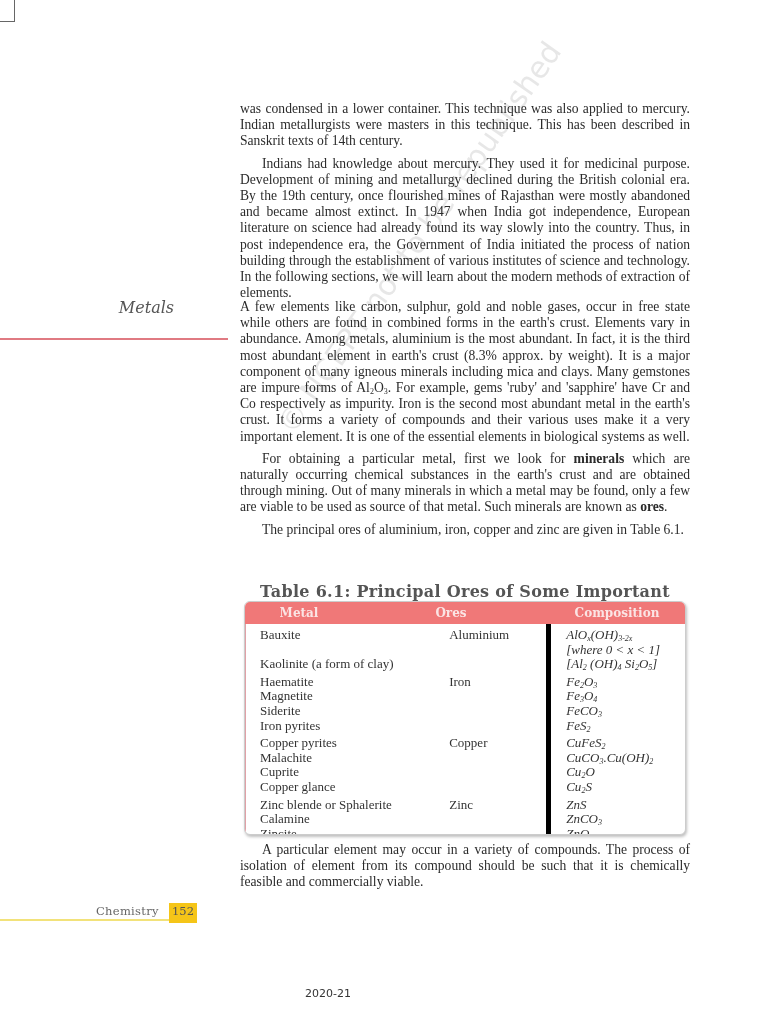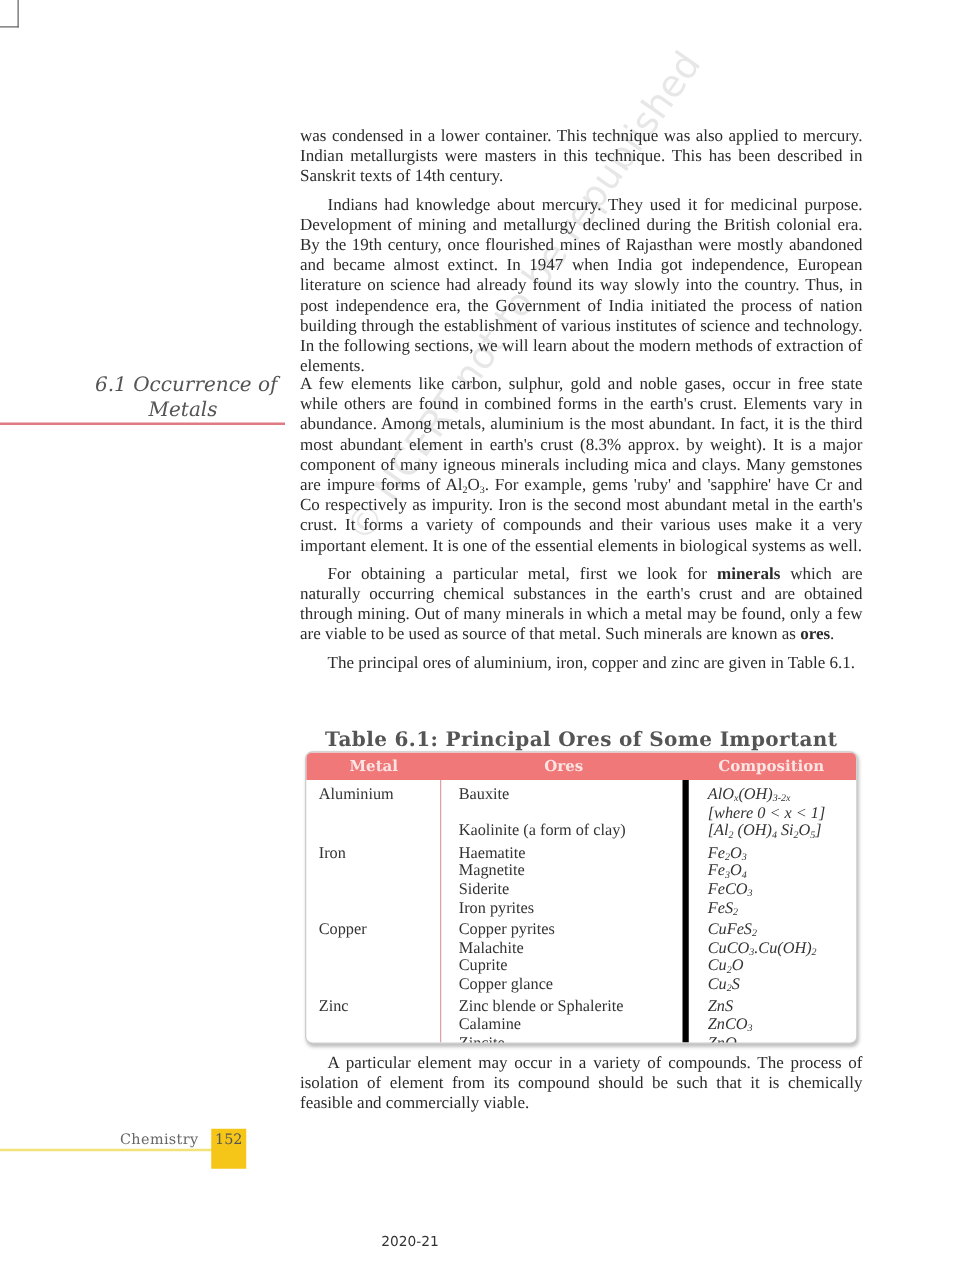--- a/index.html
+++ b/index.html
@@ -53,81 +53,80 @@
   .watermark {
     position:absolute; left:270px; top:420px; transform:rotate(-55deg); transform-origin:left top;
     font-family:"DejaVu Sans", sans-serif; font-size:30px; color:rgba(120,120,120,0.18); white-space:nowrap; pointer-events:none;
   }
   .p4 { top:842px; }
   .footer-rule { position:absolute; left:0; top:919px; width:196px; height:2px; background:#f2e27a; }
   .footer-subject {
     position:absolute; left:96px; top:904px; font-family:"DejaVu Serif", serif; font-size:11.5px; color:#666; letter-spacing:0.3px;
   }
   .footer-page {
-    position:absolute; left:169px; top:903px; width:28px; height:32px; background:#f5c518;
+    position:absolute; left:169px; top:903px; width:28px; height:20px; background:#f5c518;
     font-family:"DejaVu Serif", serif; font-size:11.5px; line-height:16px; text-align:center; color:#555;
   }
   .year {
     position:absolute; left:0; width:656px; top:987px; text-align:center;
     font-family:"DejaVu Sans", sans-serif; font-size:11px; color:#333;
   }
 </style>
 </head>
 <body>
 
 <div class="corner-box"></div>
 
 <div class="watermark">© NCERT not to be republished</div>
 
 <div class="main p1">
   <p>was condensed in a lower container. This technique was also applied to mercury. Indian metallurgists were masters in this technique. This has been described in Sanskrit texts of 14th century.</p>
   <p class="indent">Indians had knowledge about mercury. They used it for medicinal purpose. Development of mining and metallurgy declined during the British colonial era. By the 19th century, once flourished mines of Rajasthan were mostly abandoned and became almost extinct. In 1947 when India got independence, European literature on science had already found its way slowly into the country. Thus, in post independence era, the Government of India initiated the process of nation building through the establishment of various institutes of science and technology. In the following sections, we will learn about the modern methods of extraction of elements.</p>
 </div>
 
 <div class="sec-title">
-  <span class="t1"><span>6.1</span> <span>Occurrence  of</span></span>
   <span class="t2">Metals</span>
 </div>
 <div class="sec-rule"></div>
 
 <div class="main p3">
   <p><span>A few elements like carbon, sulphur, gold and noble gases, occur in free state while others are found in combined forms in the earth's crust. Elements vary in abundance. Among metals, aluminium is the most abundant. In fact, it is the third most abundant element in earth's crust (8.3% approx. by weight). It is a major component of many igneous minerals including mica and clays. Many gemstones are impure forms of Al</span><sub>2</sub><span>O</span><sub>3</sub><span>. For example, gems 'ruby' and 'sapphire' have Cr and Co respectively as impurity. Iron is the second most abundant metal in the earth's crust. It forms a variety of compounds and their various uses make it a very important element. It is one of the essential elements in biological systems as well.</span></p>
   <p class="indent"><span>For obtaining a particular metal, first we look for </span><b>minerals</b><span> which are naturally occurring chemical substances in the earth's crust and are obtained through mining. Out of many minerals in which a metal may be found, only a few are viable to be used as source of that metal. Such minerals are known as </span><b>ores</b><span>.</span></p>
   <p class="indent">The principal ores of aluminium, iron, copper and zinc are given in Table 6.1.</p>
 </div>
 
 <div class="table-caption">Table 6.1: Principal Ores of Some Important Metals</div>
 
 <div class="ores-table">
   <div class="thead">
     <div class="c1">Metal</div>
     <div class="c2">Ores</div>
     <div class="c3">Composition</div>
   </div>
   <div class="tbody">
-    <div class="col c1" id="col-metal">
-        <div class="cell" style="top: 4px;">Aluminium</div>
-        <div class="cell" style="top: 50.8px;">Iron</div>
-        <div class="cell" style="top: 112.2px;">Copper</div>
-        <div class="cell" style="top: 173.6px;">Zinc</div>
-      </div>
     <div class="col c2" id="col-ores">
         <div class="cell" style="top: 4px;">Bauxite</div>
         <div class="cell" style="top: 33.2px;">Kaolinite (a form of clay)</div>
         <div class="cell" style="top: 50.8px;">Haematite</div>
         <div class="cell" style="top: 65.4px;">Magnetite</div>
         <div class="cell" style="top: 80px;">Siderite</div>
         <div class="cell" style="top: 94.6px;">Iron pyrites</div>
         <div class="cell" style="top: 112.2px;">Copper pyrites</div>
         <div class="cell" style="top: 126.8px;">Malachite</div>
         <div class="cell" style="top: 141.4px;">Cuprite</div>
         <div class="cell" style="top: 156px;">Copper glance</div>
         <div class="cell" style="top: 173.6px;">Zinc blende or Sphalerite</div>
         <div class="cell" style="top: 188.2px;">Calamine</div>
         <div class="cell" style="top: 202.8px;">Zincite</div>
+      </div>
+    <div class="col c1" id="col-metal">
+        <div class="cell" style="top: 4px;">Aluminium</div>
+        <div class="cell" style="top: 50.8px;">Iron</div>
+        <div class="cell" style="top: 112.2px;">Copper</div>
+        <div class="cell" style="top: 173.6px;">Zinc</div>
       </div>
     <div class="col c3" id="col-comp">
         <div class="cell" style="top: 4px;">AlO<sub>x</sub>(OH)<sub>3-2x</sub></div>
         <div class="cell" style="top: 18.6px;">[where 0 &lt; x &lt; 1]</div>
         <div class="cell" style="top: 33.2px;">[Al<sub>2</sub> (OH)<sub>4</sub> Si<sub>2</sub>O<sub>5</sub>]</div>
         <div class="cell" style="top: 50.8px;">Fe<sub>2</sub>O<sub>3</sub></div>
         <div class="cell" style="top: 65.4px;">Fe<sub>3</sub>O<sub>4</sub></div>
         <div class="cell" style="top: 80px;">FeCO<sub>3</sub></div>
         <div class="cell" style="top: 94.6px;">FeS<sub>2</sub></div>
         <div class="cell" style="top: 112.2px;">CuFeS<sub>2</sub></div>

